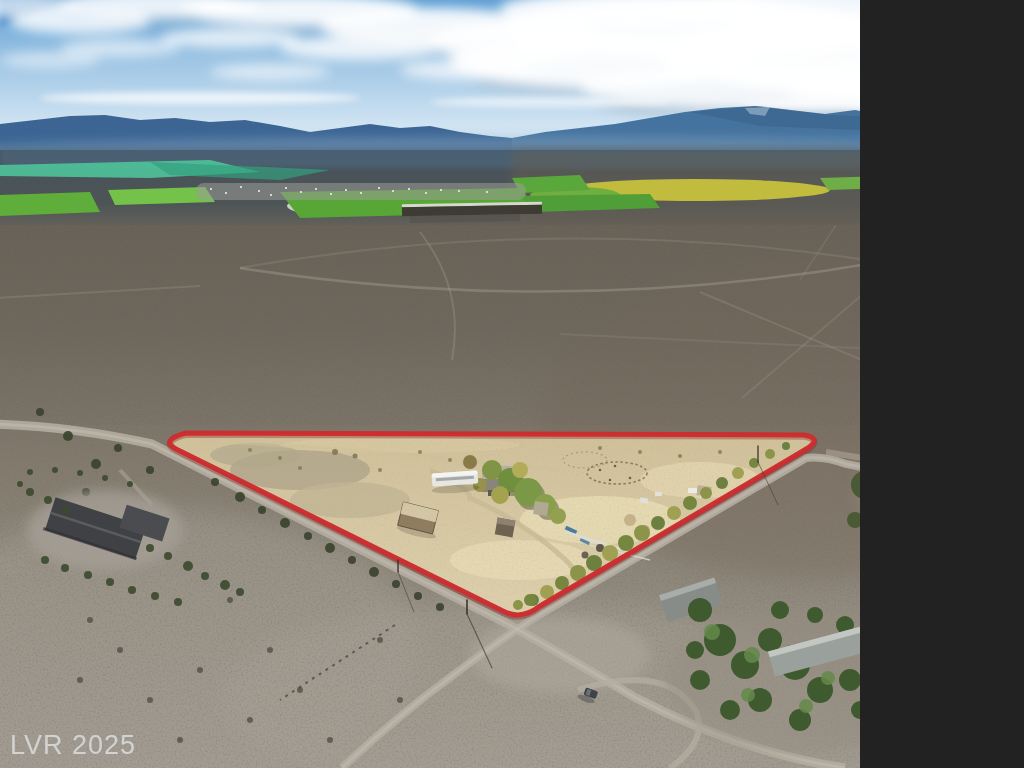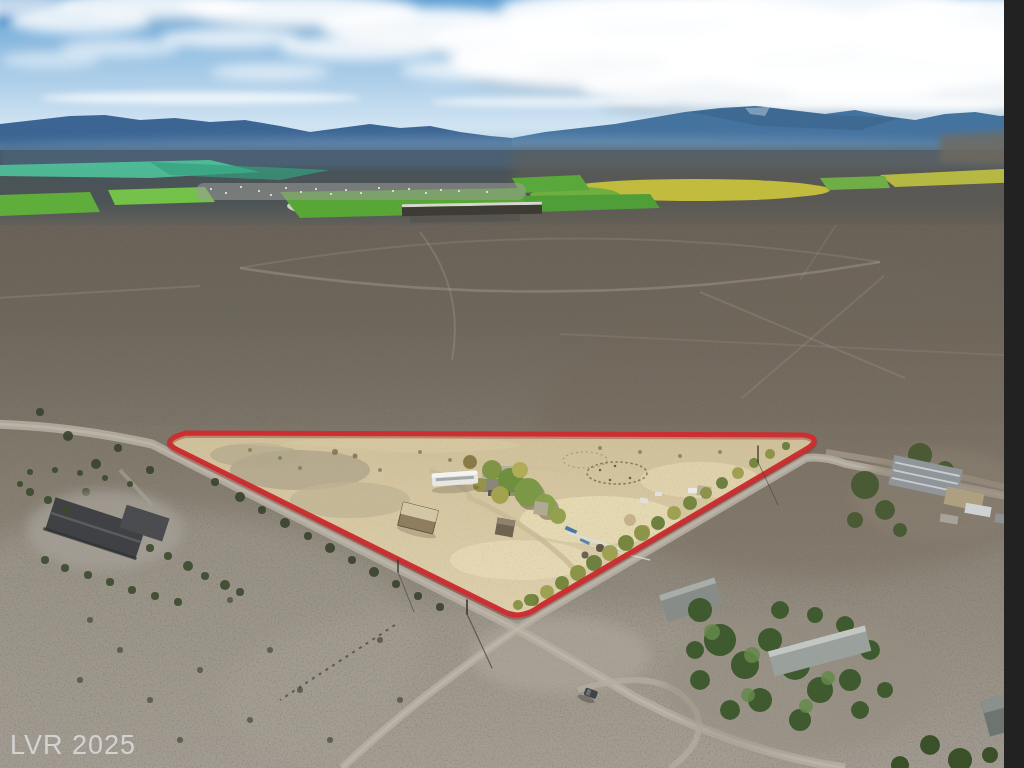--- a/index.html
+++ b/index.html
@@ -1,16 +1,16 @@
 <!DOCTYPE html>
 <html><head>
 <meta charset="utf-8">
 <style>
   html,body{margin:0;padding:0;background:#222;}
-  .photo{position:relative;width:1004px;height:768px;overflow:hidden;font-family:"Liberation Sans",sans-serif;}
+  .photo{position:relative;width:860px;height:768px;overflow:hidden;font-family:"Liberation Sans",sans-serif;}
   .photo svg{display:block;}
   .watermark{
     position:absolute;left:10px;top:730px;
     font-size:27px;font-weight:500;letter-spacing:1px;
     color:rgba(230,233,236,0.72);
     font-family:"Liberation Sans",sans-serif;
     user-select:none;pointer-events:none;
   }
 </style>
 </head>

